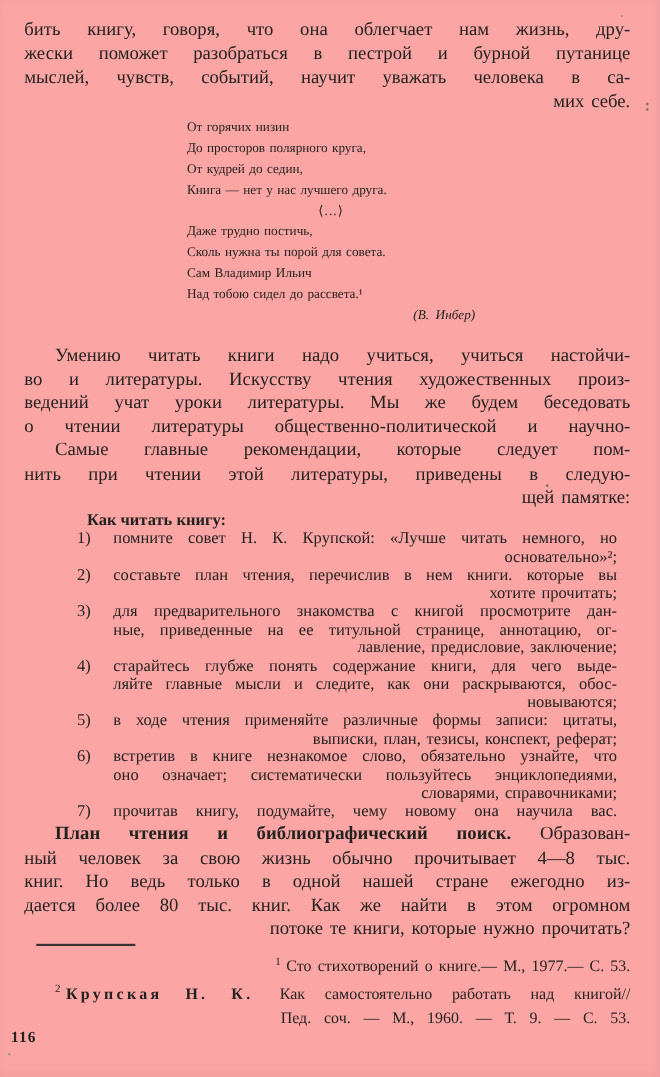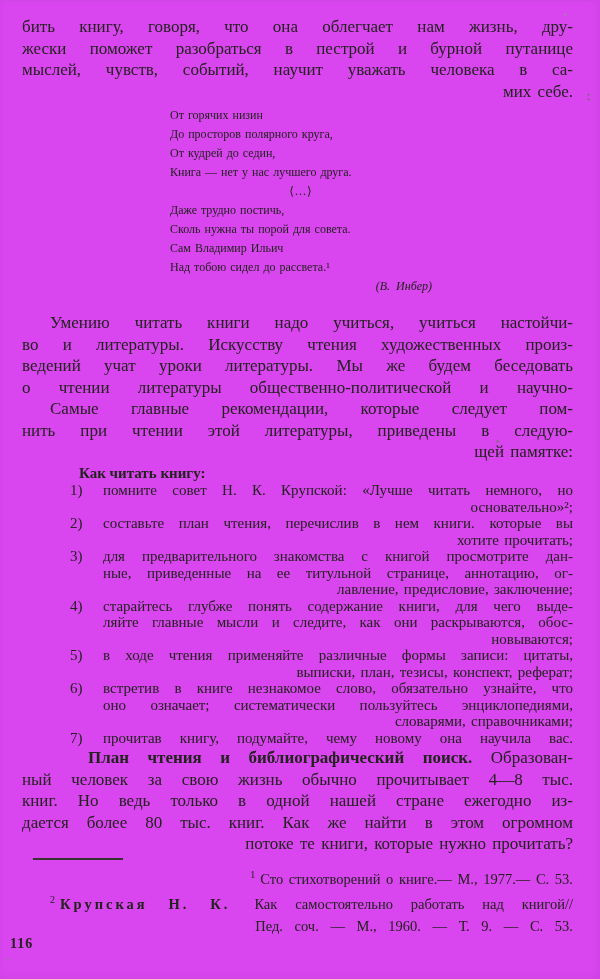--- a/index.html
+++ b/index.html
@@ -5,46 +5,46 @@
   html, body { margin: 0; padding: 0; }
   body {
     width: 600px; height: 979px;
     background: #e9e9e7;
     font-family: "Liberation Serif", "DejaVu Serif", serif;
   }
   .page {
     position: relative;
     width: 600px; height: 979px;
     box-sizing: border-box;
-    background: #d946ef;
+    background: #fca5a5;
     color: #23221f;
     overflow: hidden;
     padding: 16px 27px 0 22px;
     box-shadow: inset -3px 0 10px rgba(0,0,0,0.035), inset 0 -3px 8px rgba(0,0,0,0.025);
     -webkit-font-smoothing: antialiased;
   }
   .para { margin: 0; font-size: 17px; line-height: 21.5px; }
   .tl { text-align: right; word-spacing: 2px; }
   .j { text-align: justify; text-align-last: justify; }
   .ind { text-indent: 28px; }
-  .b { font-weight: bold; margin-left: 38px; }
+  .b { font-weight: bold; }
 
   
   .poem {
     margin: 4px 0 16px 148px;
     width: 262px;
     font-size: 12px;
     line-height: 19px;
   }
   .pline { word-spacing: 1px; }
   .psep { text-align: center; letter-spacing: 1px; }
   .pattr { text-align: right; font-style: italic; word-spacing: 3px; }
 
   
-  .memo { margin: 2px 0 0 48px; font-size: 15px; line-height: 16.5px; }
+  .memo { margin: 2px 12px 0 48px; font-size: 15px; line-height: 16.5px; }
   .memo-title { margin: 0 0 0.5px 9px; line-height: 17px; }
   .mitem { position: relative; padding-left: 33px; }
   .mnum { position: absolute; left: 0; top: 0; }
   .memo .tl { word-spacing: 1.5px; }
 
   .plan { margin-top: 1px; }
 
   
   .footnotes { font-size: 14.5px; line-height: 22px; }
   .fnrule {

